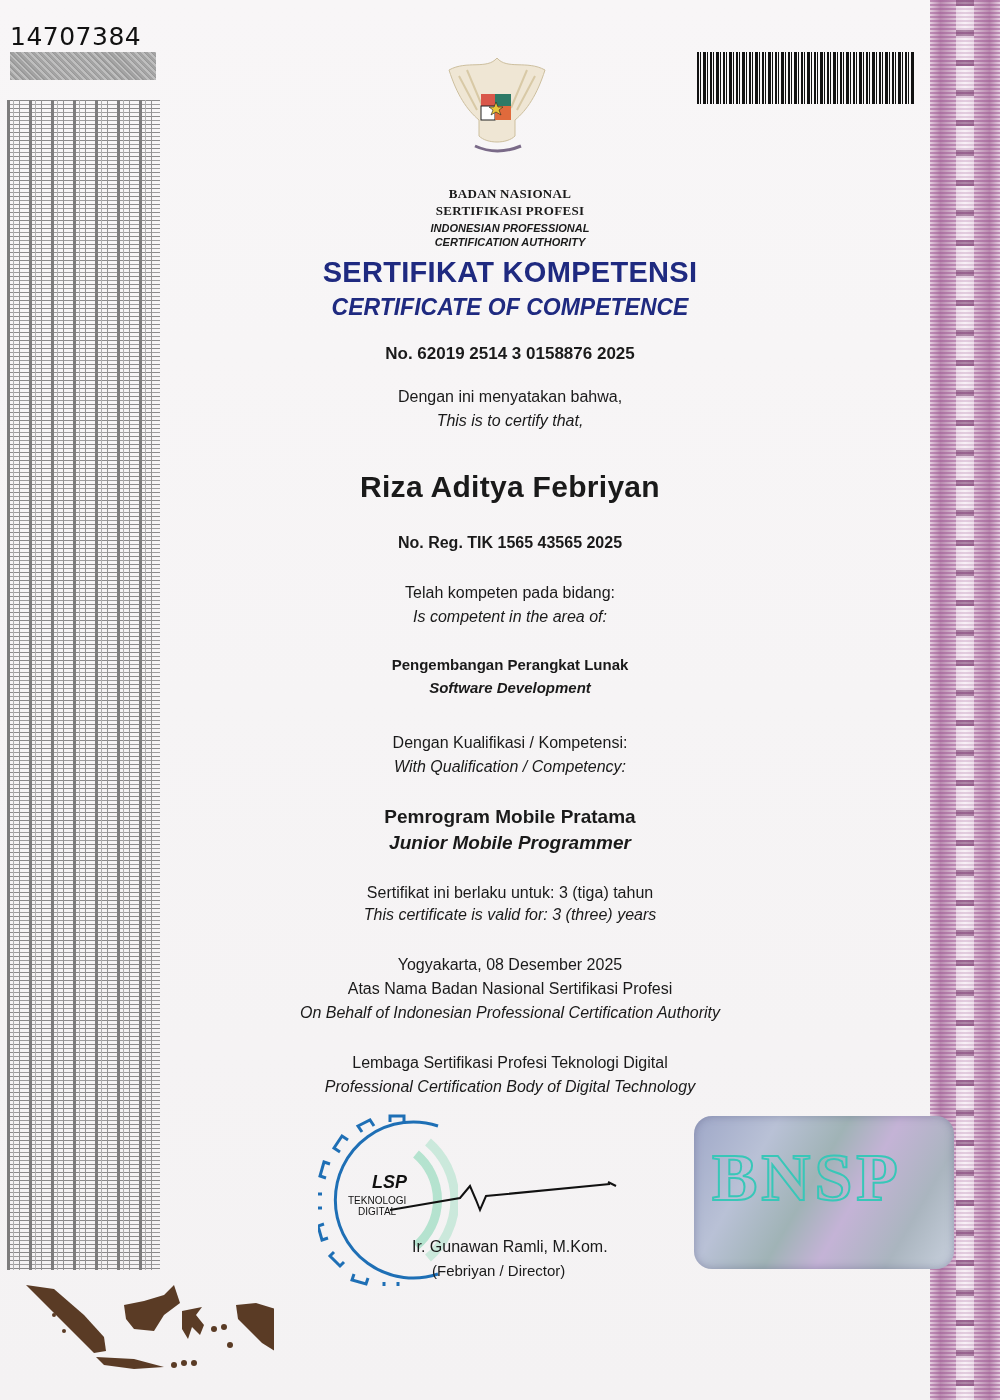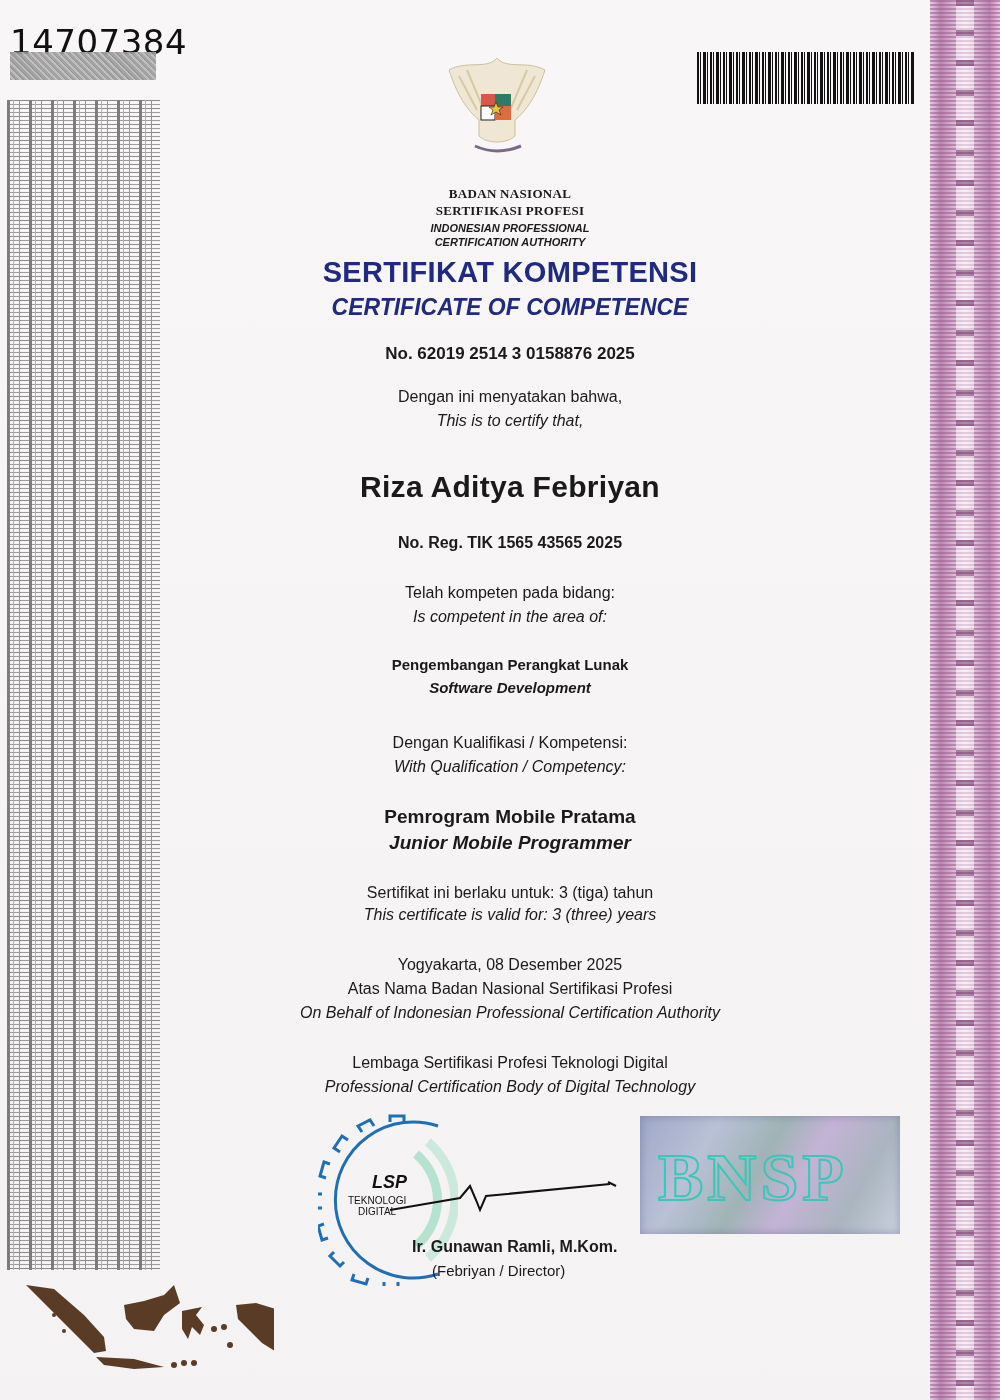--- a/index.html
+++ b/index.html
@@ -1,18 +1,18 @@
 <!DOCTYPE html>
 <html><head>
 <meta charset="utf-8">
 <style>
   html,body{margin:0;padding:0;}
   body{width:1000px;height:1400px;position:relative;overflow:hidden;background:#f7f5f6;font-family:"Liberation Sans",sans-serif;color:#1a1a1a;}
   .paper{position:absolute;left:0;top:0;width:1000px;height:1400px;background:linear-gradient(180deg,#f8f6f7 0%,#f4f2f3 100%);}
-  .serial{position:absolute;left:10px;top:22px;font-family:"DejaVu Sans",sans-serif;font-size:34px;letter-spacing:0.5px;color:#111;}
+  .serial{position:absolute;left:10px;top:22px;font-family:"DejaVu Sans",sans-serif;font-size:25px;letter-spacing:0.5px;color:#111;}
   .scratch{position:absolute;left:10px;top:52px;width:146px;height:28px;background:repeating-linear-gradient(45deg,#9a9a9a 0 2px,#b8b8b8 2px 4px,#8e8e8e 4px 5px);opacity:.9;}
   .micro-strip{position:absolute;left:7px;top:100px;width:153px;height:1170px;
     background:
       repeating-linear-gradient(90deg,#1c1c1c 0 3px,transparent 3px 6px,#777 6px 7px,transparent 7px 12px,#444 12px 13px,transparent 13px 22px),
       repeating-linear-gradient(180deg,#333 0 1px,transparent 1px 4px,#555 4px 5px,transparent 5px 8px);
     opacity:.55;}
   .barcode{position:absolute;left:697px;top:52px;width:218px;height:52px;
     background:repeating-linear-gradient(90deg,#111 0 2px,transparent 2px 3px,#111 3px 4px,transparent 4px 6px,#111 6px 9px,transparent 9px 10px,#111 10px 11px,transparent 11px 13px);}
   .guilloche{position:absolute;left:930px;top:0;width:70px;height:1400px;
     background:
@@ -30,25 +30,25 @@
   .certno{top:344px;font-weight:bold;font-size:17px;}
   .l-id{font-size:16px;}
   .l-en{font-size:16px;font-style:italic;}
   .name{top:470px;font-weight:bold;font-size:30px;letter-spacing:.3px;}
   .regno{top:534px;font-weight:bold;font-size:16px;}
   .field-id{top:656px;font-weight:bold;font-size:15px;}
   .field-en{top:679px;font-weight:bold;font-style:italic;font-size:15px;}
   .qual-id{top:806px;font-weight:bold;font-size:19px;}
   .qual-en{top:832px;font-weight:bold;font-style:italic;font-size:19px;}
   .lsp-logo{position:absolute;left:318px;top:1114px;width:140px;height:172px;}
-  .sign-name{position:absolute;left:412px;top:1238px;font-weight:bold;font-size:16px;}
+  .sign-name{position:absolute;left:412px;top:1238px;font-weight:normal;font-size:16px;}
   .sign-role{position:absolute;left:432px;top:1262px;font-size:15px;}
   .signature{position:absolute;left:380px;top:1160px;width:260px;height:70px;}
-  .hologram{position:absolute;left:640px;top:1116px;width:260px;height:118px;
-    background:linear-gradient(120deg,#9fa8c8 0%,#b9c1d6 25%,#a0b3b6 45%,#c4b3d6 60%,#aab5bf 80%,#c9d1de 100%);box-shadow:inset 0 0 8px rgba(80,80,120,.4);}
+  .hologram{position:absolute;left:694px;top:1116px;width:260px;height:153px;
+    background:linear-gradient(120deg,#9fa8c8 0%,#b9c1d6 25%,#a0b3b6 45%,#c4b3d6 60%,#aab5bf 80%,#c9d1de 100%);box-shadow:inset 0 0 8px rgba(80,80,120,.4);border-radius:18px;}
   .holo-text{position:absolute;left:18px;top:22px;font-family:"Liberation Serif",serif;font-size:68px;font-weight:bold;color:transparent;-webkit-text-stroke:2px #38c7b8;letter-spacing:4px;}
   .map{position:absolute;left:24px;top:1275px;width:250px;height:100px;}
 </style>
 </head>
 <body>
 
 <div class="paper">
 
   <div class="serial">14707384</div>
   <div class="scratch"></div>

